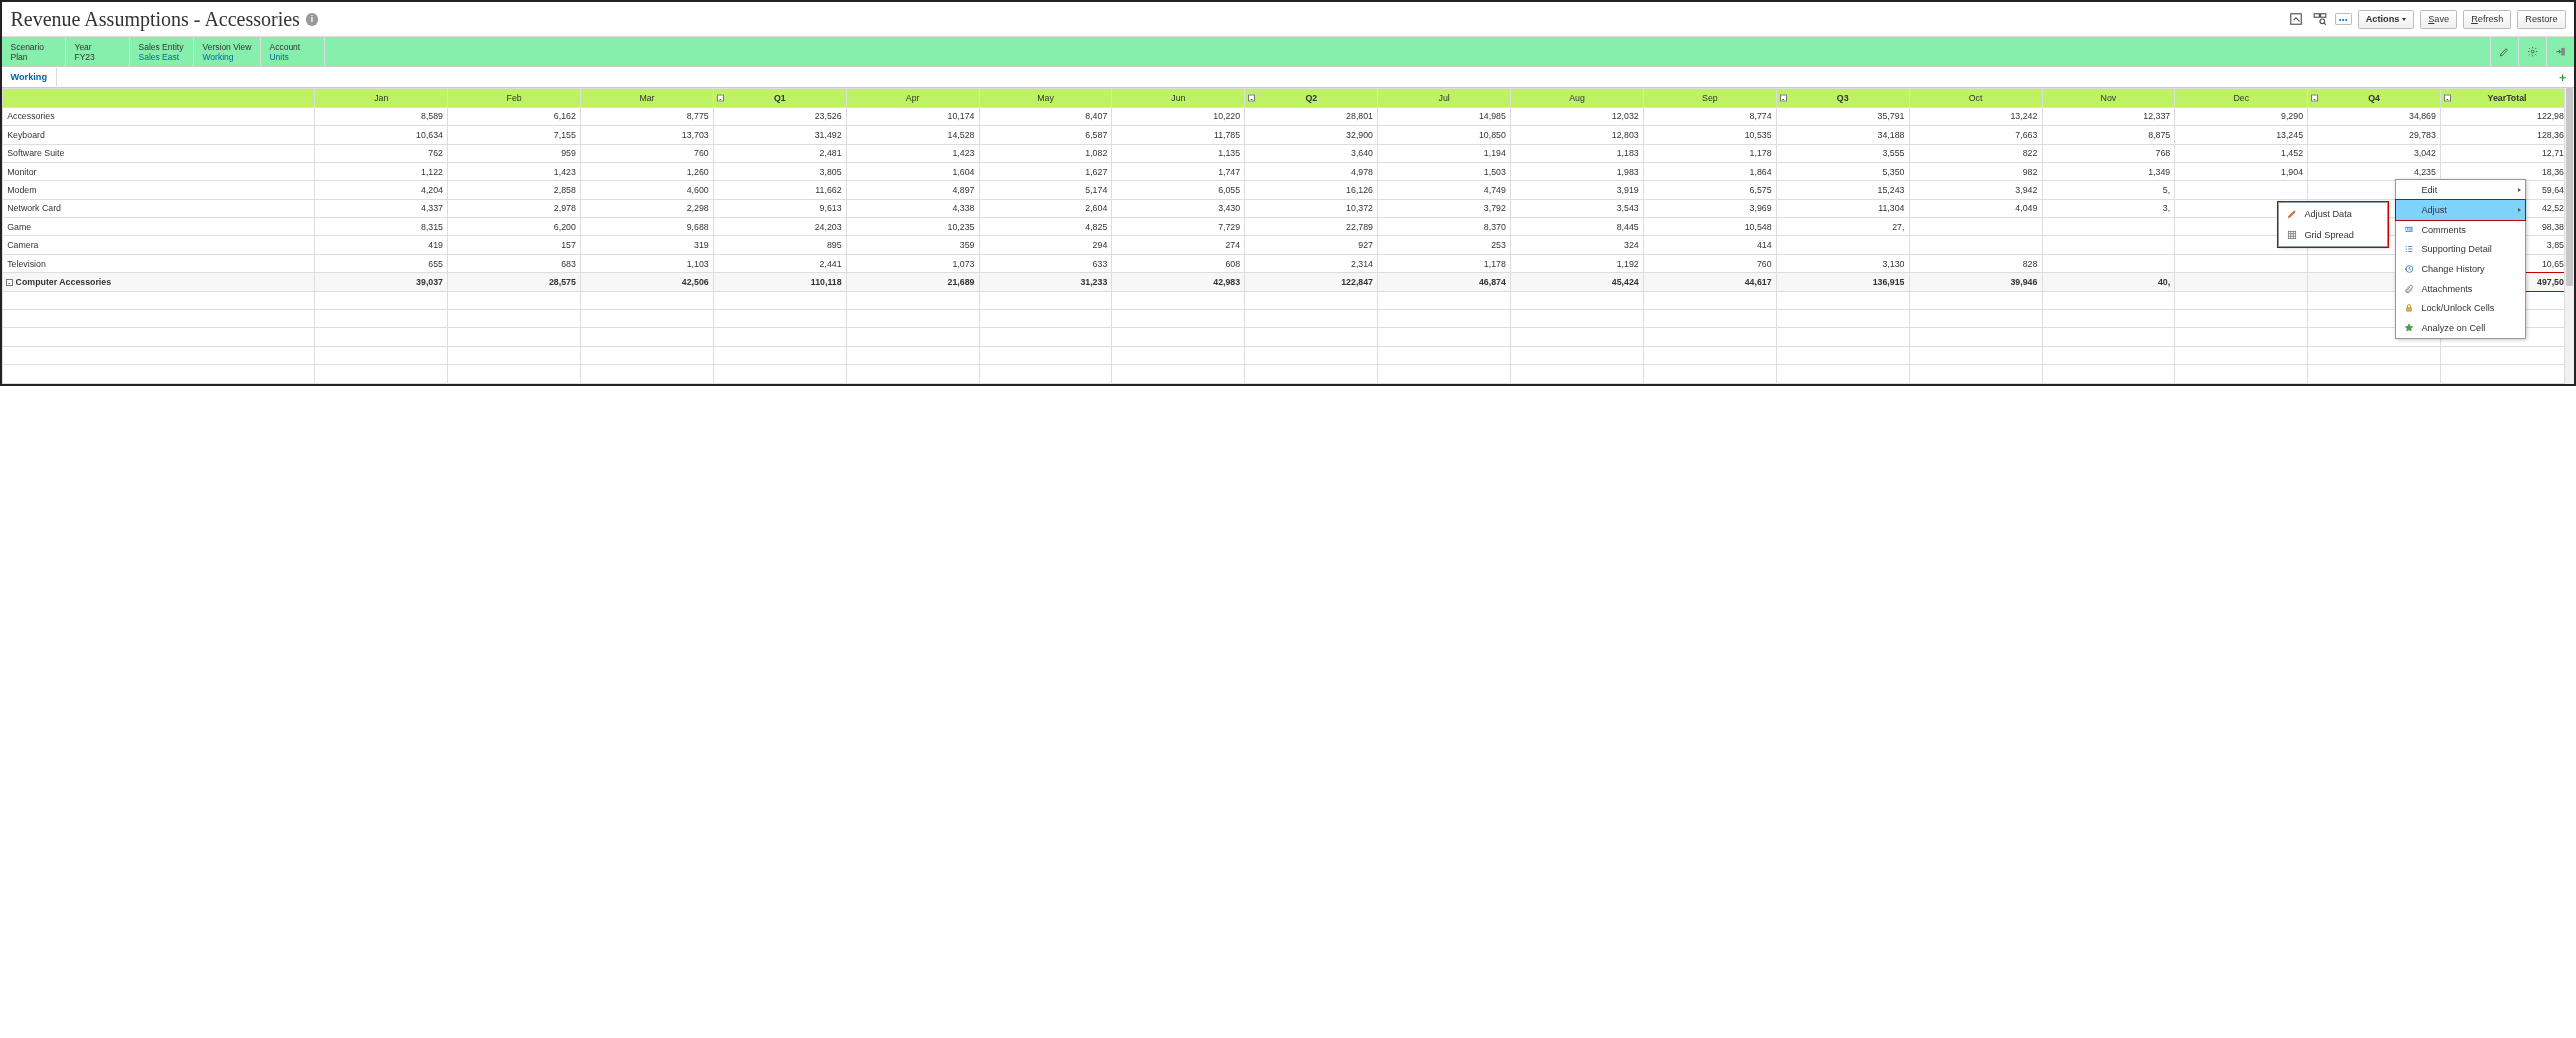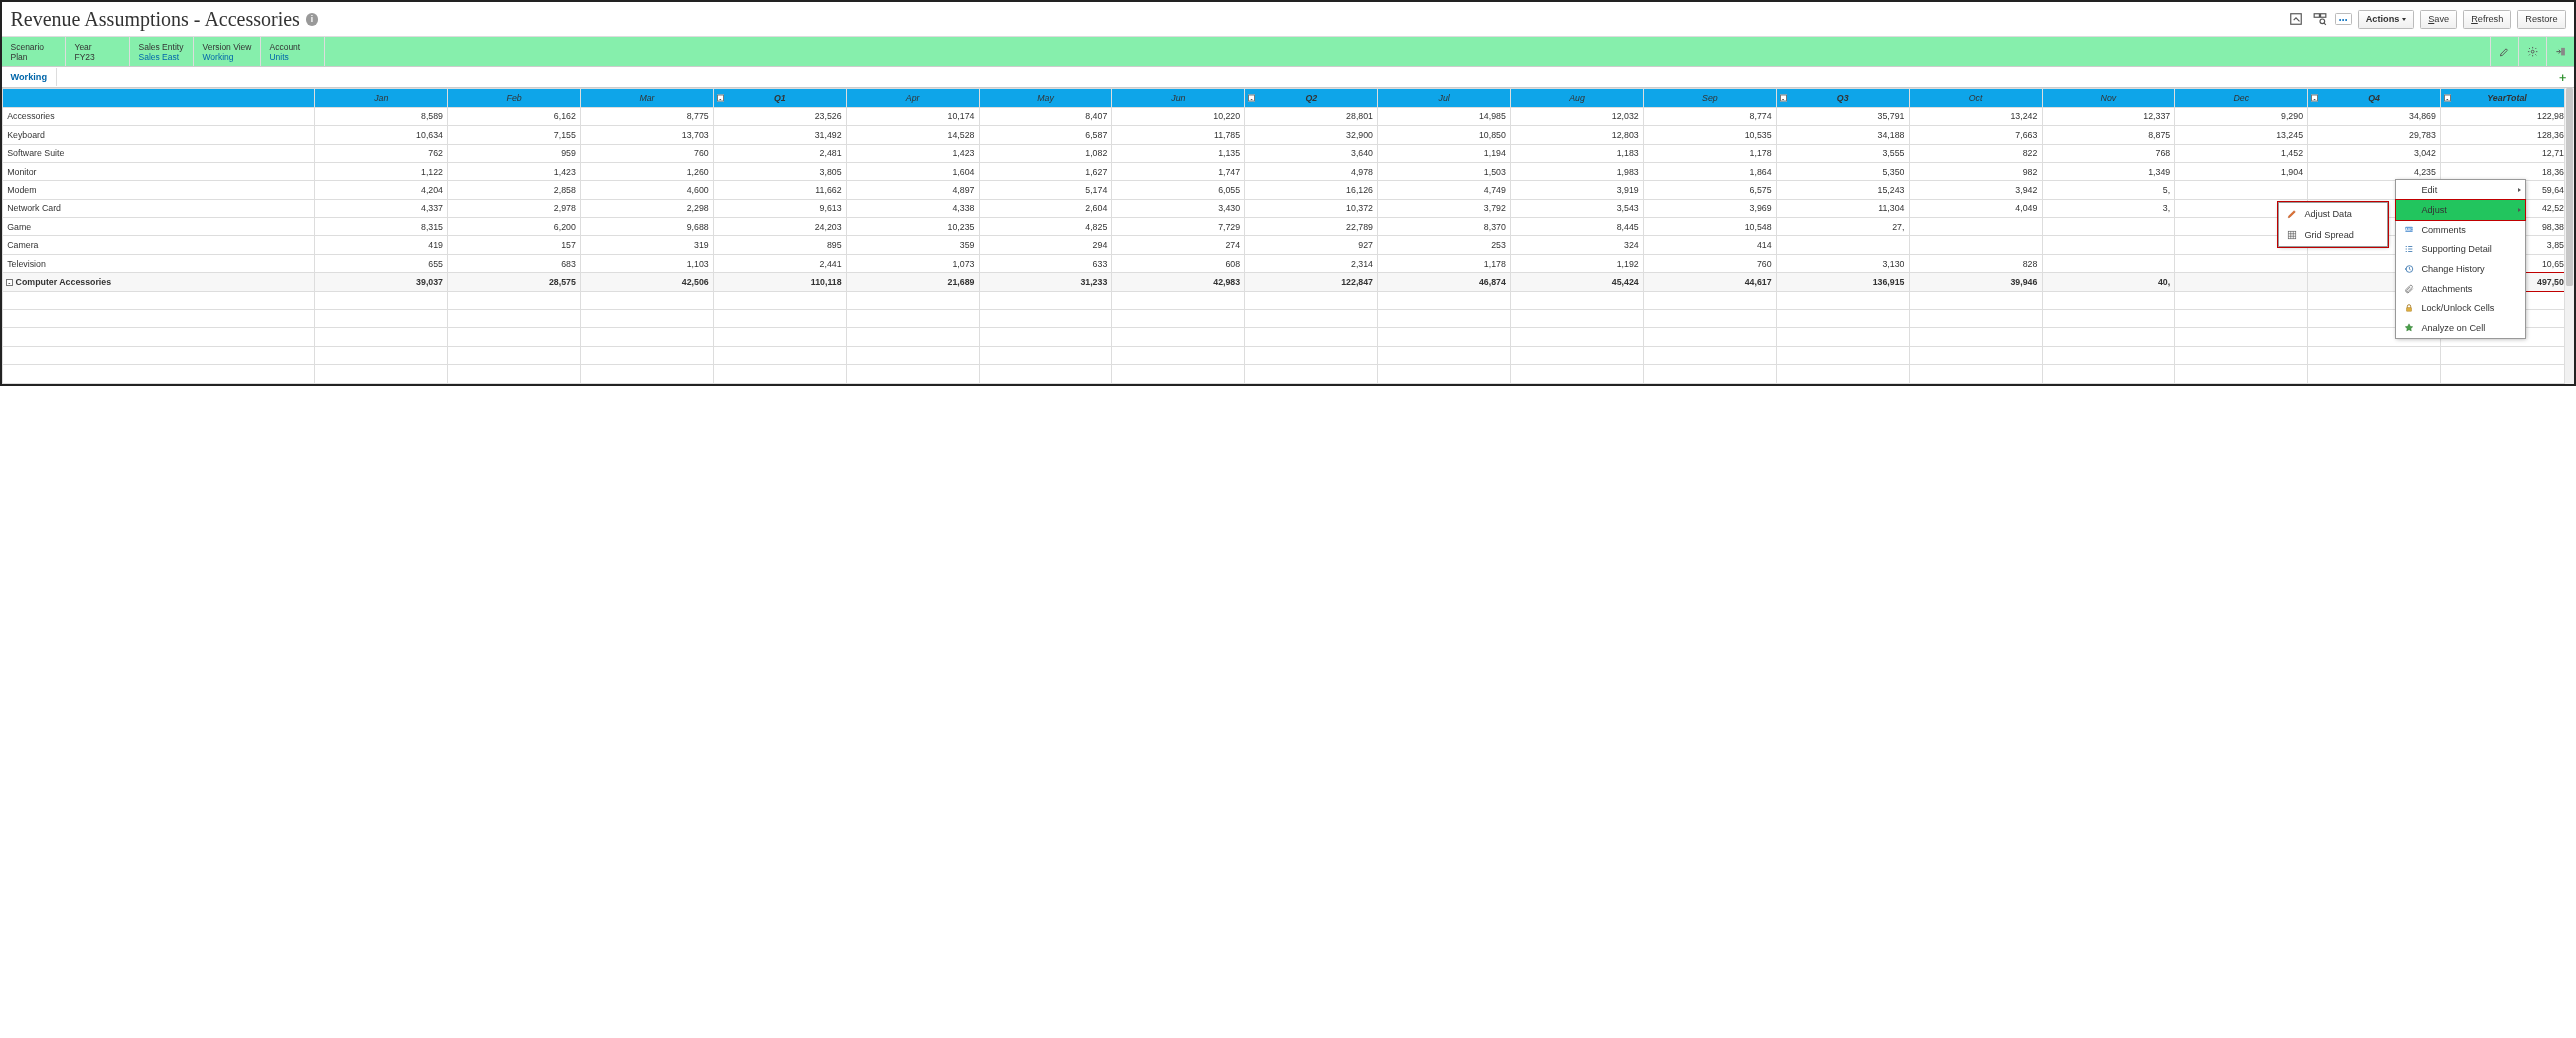--- a/index.html
+++ b/index.html
@@ -33,37 +33,37 @@
 
 .tab-bar { display: flex; border-bottom: 0.7px solid #ccc; align-items: center; }
 .tab { padding: 4.2px 8.5px; border-right: 0.7px solid #ddd; color: #0066aa; font-weight: bold; cursor: pointer; font-size: 9.2px; }
 .tab-bar-flex { flex: 1; }
 .add-tab { padding: 2.8px 5.7px; color: #2a8f2a; font-size: 11.3px; font-weight: bold; cursor: pointer; }
 
 
 .grid-wrapper { position: relative; overflow: visible; }
 table.grid { border-collapse: collapse; width: 100%; table-layout: fixed; }
 table.grid th, table.grid td { border: 0.7px solid #ddd; padding: 2.8px 4.2px; font-size: 8.8px; height: 18.4px; overflow: hidden; white-space: nowrap; text-overflow: ellipsis; }
-table.grid th { background: #0ea5e9; font-weight: normal; text-align: center; font-style: italic; }
+table.grid th { background: #bef264; font-weight: normal; text-align: center; }
 .col-row-head { width: 134px; }
 .col-m { width: 57px; }
 .row-head { text-align: left; padding-left: 15.6px; }
 td.num { text-align: right; }
 tr.total-row td, tr.total-row th { font-weight: bold; background: #f7f7f7; }
 tr.empty-row td { height: 18.4px; }
 .th-quarter { font-weight: bold !important; position: relative; }
 .th-yeartotal { font-weight: bold !important; position: relative; margin-top: 40px; }
 .collapse-icon { position: absolute; left: 2.8px; top: 50%; transform: translateY(-50%); width: 7px; height: 7px; border: 0.7px solid #777; font-size: 6.4px; line-height: 5.7px; text-align: center; color: #555; background:#fff; }
 .row-collapse { display:inline-block; width:7px; height:7px; border:0.7px solid #777; font-size:6.4px; line-height:5.7px; text-align:center; color:#555; margin-right:2.8px; vertical-align:middle; background:#fff;}
 .selected-cell { outline: 1.4px solid #c00000; outline-offset: -0.7px; background: #fff; }
 
 
 .ctx-menu { position: absolute; background: #fff; border: 0.7px solid #999; box-shadow: 1.4px 1.4px 4.2px rgba(0,0,0,.3); font-size: 9.2px; z-index: 10; min-width: 131px; }
 .ctx-item { display: flex; align-items: center; padding: 4.2px 7px; cursor: pointer; position: relative; }
-.ctx-item.highlight { background: #22c55e; outline: 1.4px solid #c00000; outline-offset: -0.7px; }
+.ctx-item.highlight { background: #7dd3fc; outline: 1.4px solid #c00000; outline-offset: -0.7px; }
 .ctx-icon { width: 12.7px; height: 11.3px; margin-right: 5.7px; display:flex; align-items:center; justify-content:center; }
 .ctx-icon svg { width:10px; height:10px; }
 .ctx-arrow { position: absolute; right: 4.2px; border-top: 2.8px solid transparent; border-bottom: 2.8px solid transparent; border-left: 3.5px solid #555; }
 .submenu { position: absolute; background:#fff; border:0.7px solid #999; box-shadow:1.4px 1.4px 4.2px rgba(0,0,0,.3); z-index:11; min-width:110px; outline: 1.4px solid #c00000; }
 .submenu .ctx-item { padding: 5px 7px; }
 
 .scrollbar-stub { position:absolute; top:0; right:0; width:10px; bottom:0; background:#f1f1f1; border-left:0.7px solid #ddd;}
 .scrollbar-thumb { position:absolute; top:0; left:0.7px; right:0.7px; height:198px; background:#c7c7c7; border-radius:1.4px;}
 </style>
 </head>

